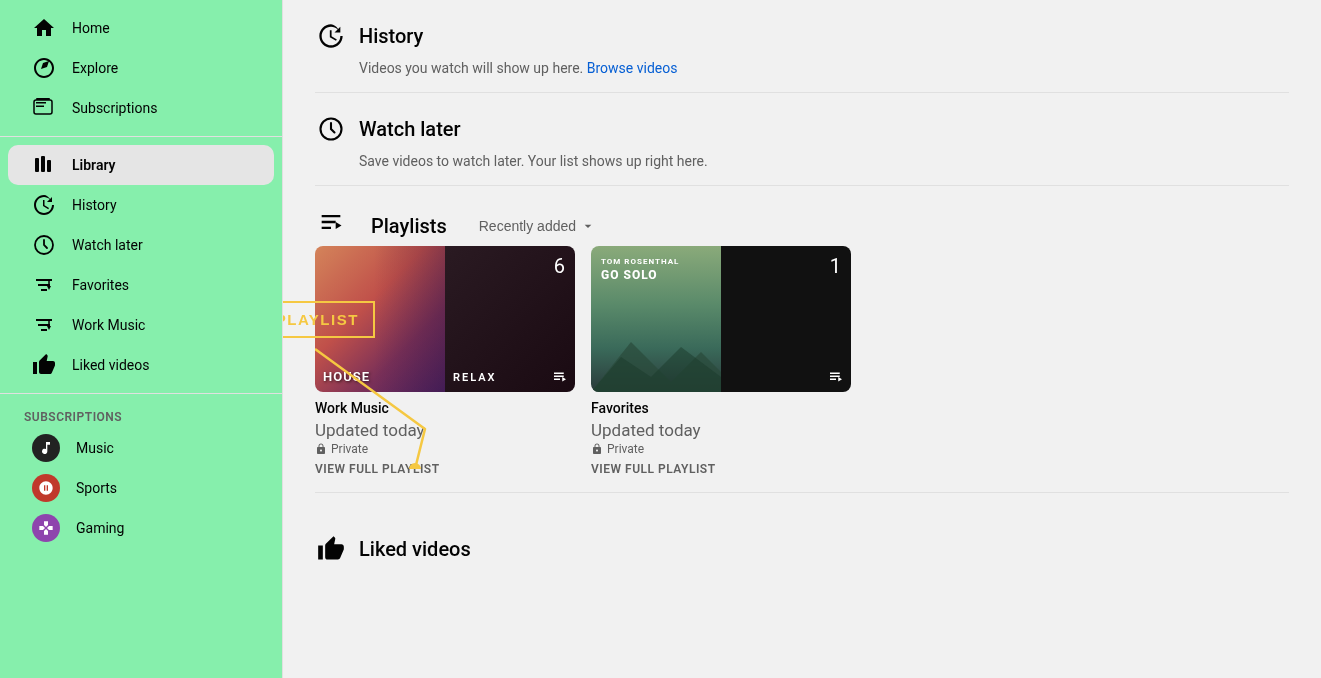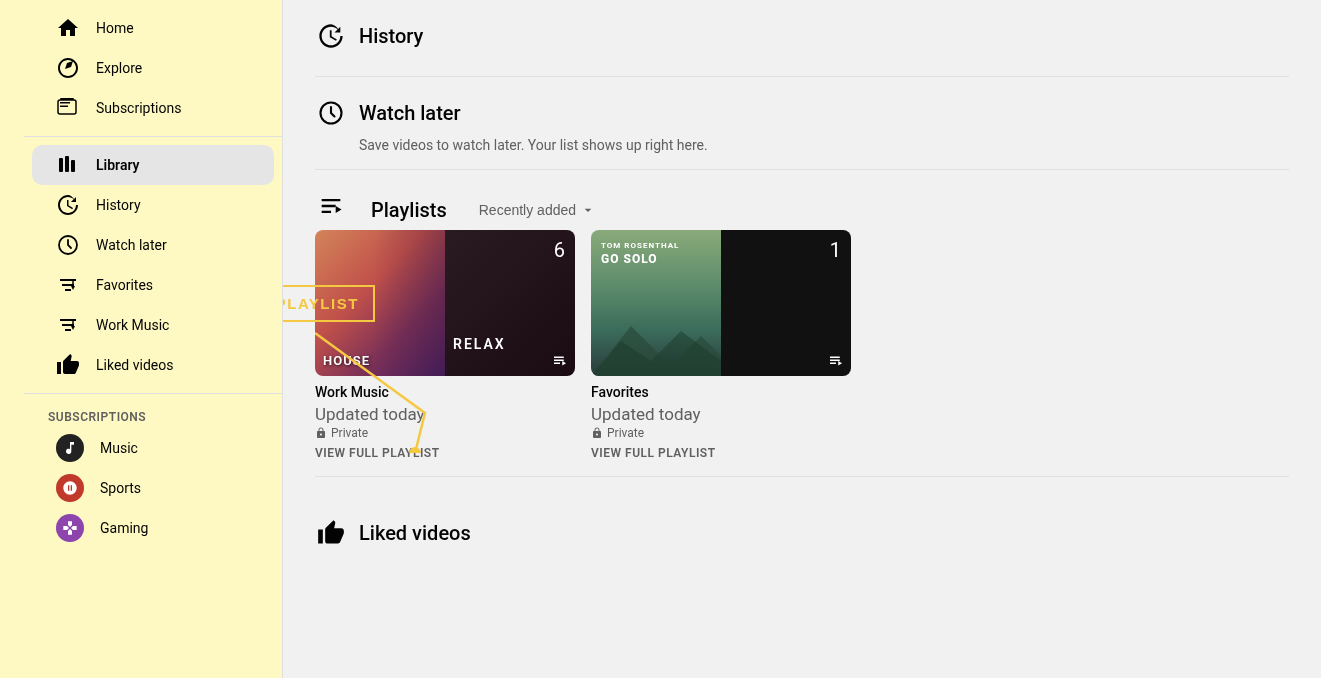--- a/index.html
+++ b/index.html
@@ -9,28 +9,27 @@
       display: flex;
       height: 678px;
       overflow: hidden;
       font-size: 14px;
       color: #030303;
     }
 
     
     .sidebar {
       width: 283px;
-      background: #fef9c3;
+      background: #86efac;
       display: flex;
       flex-direction: column;
       border-right: 1px solid #e0e0e0;
       flex-shrink: 0;
       overflow-y: auto;
       padding-top: 8px;
-      padding-left: 24px;
     }
 
     .nav-item {
       display: flex;
       align-items: center;
       gap: 16px;
       padding: 0 24px;
       height: 40px;
       cursor: pointer;
       border-radius: 10px;
@@ -410,20 +409,24 @@
 
   <div class="section-block">
     <div class="section-title-row">
       <span class="section-title-icon">
         <svg width="28" height="28" viewBox="0 0 24 24" fill="none">
           <path d="M12 2C6.48 2 2 6.48 2 12s4.48 10 10 10 10-4.48 10-10H20c0 4.41-3.59 8-8 8s-8-3.59-8-8 3.59-8 8-8c2.21 0 4.21.9 5.66 2.34L15 9h5V4l-1.93 1.93C16.46 3.86 14.35 2 12 2z" fill="#030303"></path>
           <path d="M12.5 7H11v6l5.25 3.15.75-1.23-4.5-2.67V7z" fill="#030303"></path>
         </svg>
       </span>
       <span class="section-title-text">History</span>
+    </div>
+    <div class="section-description">
+      <span>Videos you watch will show up here.</span>
+      <a href="#">Browse videos</a>
     </div>
   </div>
 
   <div class="section-block">
     <div class="section-title-row">
       <span class="section-title-icon">
         <svg width="28" height="28" viewBox="0 0 24 24" fill="none">
           <circle cx="12" cy="12" r="9" stroke="#030303" stroke-width="1.8" fill="none"></circle>
           <path d="M12 7v5l3 3" stroke="#030303" stroke-width="1.8" stroke-linecap="round"></path>
         </svg>
@@ -465,21 +468,21 @@
           </svg>
         </div>
 
         <div class="playlist-thumbnail">
           <div class="thumb-left">
 
             <span class="thumb-left-label" style="position:absolute;bottom:8px;left:8px;">HOUSE</span>
           </div>
           <div class="thumb-right" style="background:#1a1212; background:linear-gradient(135deg,#2a1a22,#1a0a12);">
             <span class="thumb-right-count" style="position:absolute;top:8px;right:10px;color:white;font-size:20px;font-weight:400;">6</span>
-            <span class="thumb-right-label" style="position:absolute;bottom:24px;left:8px;color:white;font-size:14px;font-weight:600;letter-spacing:2px;">RELAX</span>
+            <span class="thumb-right-label" style="position:absolute;bottom:8px;left:8px;color:white;font-size:11px;font-weight:600;letter-spacing:2px;">RELAX</span>
             <span style="position:absolute;bottom:6px;right:6px;">
               <svg width="18" height="18" viewBox="0 0 24 24" fill="white">
                 <path d="M4 6h13v2H4zm0 4h13v2H4zm0 4h8v2H4z"></path>
                 <polygon points="15,12 20,15 15,18"></polygon>
               </svg>
             </span>
           </div>
         </div>
 
         <div class="playlist-info">

